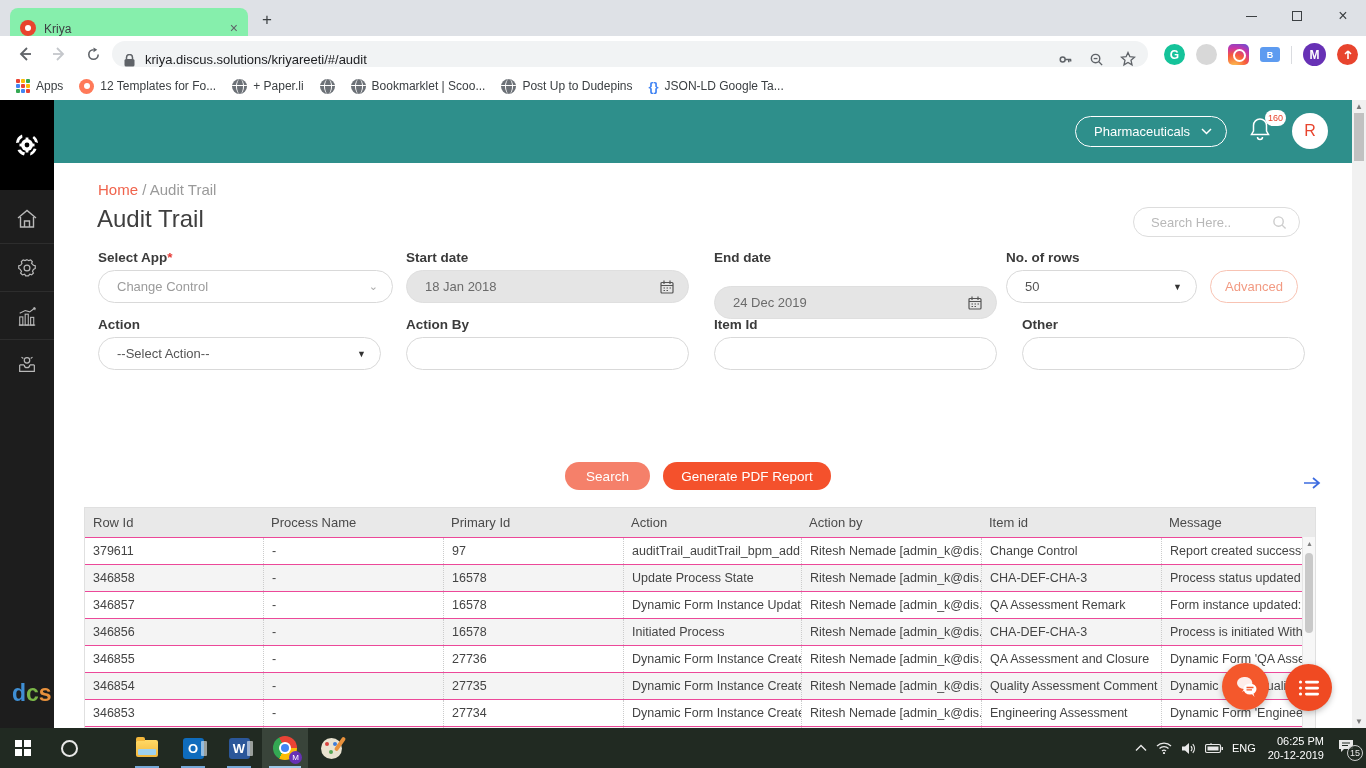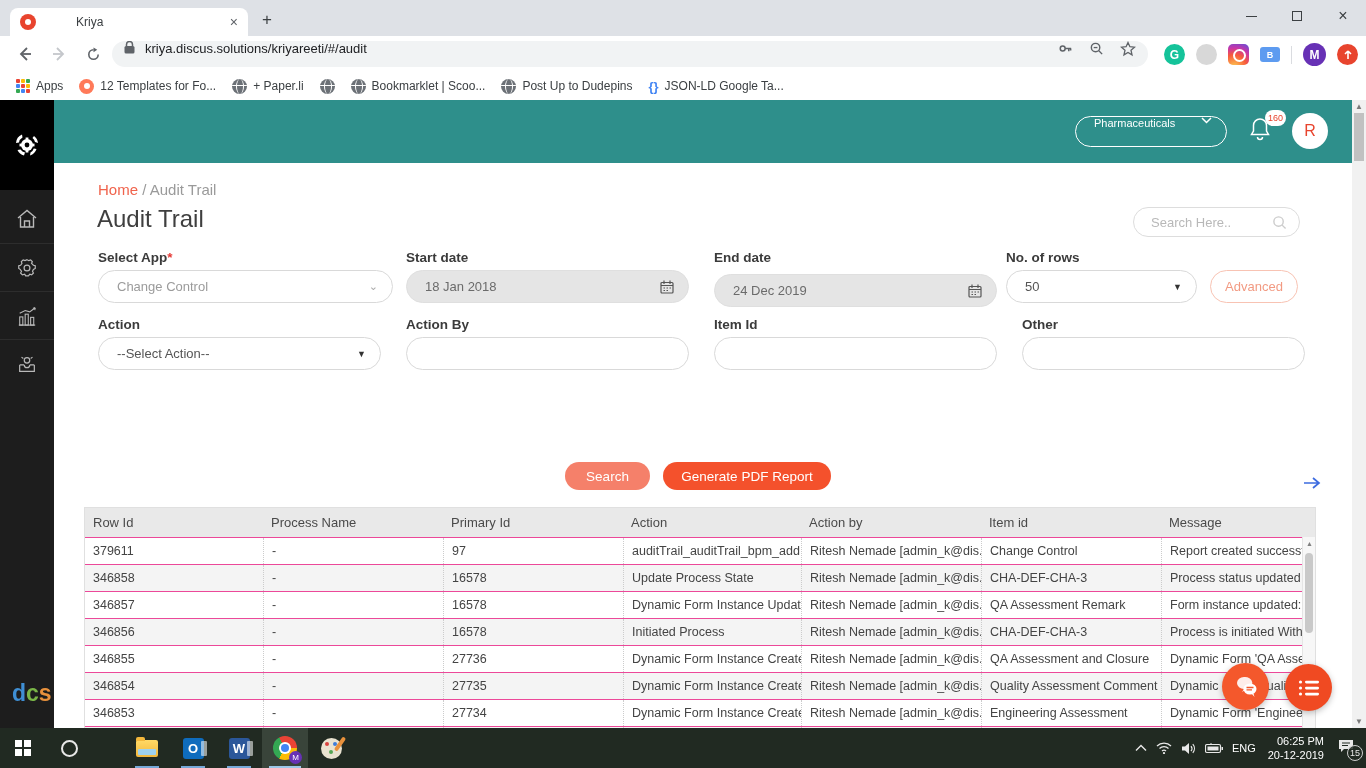--- a/index.html
+++ b/index.html
@@ -2,34 +2,34 @@
 <html><head>
 <meta charset="utf-8">
 <style>
   * { margin:0; padding:0; box-sizing:border-box; }
   html,body { width:1366px; height:768px; }
   body { font-family:"Liberation Sans", sans-serif; }
   .screen { position:relative; width:1366px; height:768px; background:#fff; overflow:hidden; }
 
   
   .tabstrip { position:absolute; left:0; top:0; width:1366px; height:36px; background:#dee1e6; }
-  .tab { position:absolute; left:10px; top:8px; width:238px; height:28px; background:#ffffff; border-radius:8px 8px 0 0; display:flex; align-items:center; padding:0 10px;gap:32px; }
+  .tab { position:absolute; left:10px; top:8px; width:238px; height:28px; background:#86efac; border-radius:8px 8px 0 0; display:flex; align-items:flex-end; padding:0 10px; }
   .tab-favicon { width:16px; height:16px; border-radius:50%; background:#e8442e; position:relative; flex:none; }
   .tab-favicon::after { content:""; position:absolute; left:5px; top:5px; width:6px; height:6px; border-radius:50%; background:#fff; }
   .tab-title { font-size:12px; color:#3c4043; margin-left:8px; flex:1; white-space:nowrap; overflow:hidden; }
   .tab-close { color:#5f6368; font-size:14px; margin-left:6px; cursor:pointer; }
   .newtab-btn { position:absolute; left:262px; top:10px; font-size:17px; color:#3c4043; }
   .win-controls { position:absolute; right:0; top:0; height:32px; display:flex; }
   .win-btn { width:46px; height:32px; display:flex; align-items:center; justify-content:center; color:#3c4043; font-size:13px; }
   .win-min { width:11px; height:1px; background:#3c4043; }
   .win-max { width:10px; height:10px; border:1px solid #3c4043; }
 
   .toolbar { position:absolute; left:0; top:36px; width:1366px; height:36px; background:#fff; }
   .nav-ic { position:absolute; top:5px; width:26px; height:26px; display:flex; align-items:center; justify-content:center; font-size:16px; color:#5f6368; }
-  .omnibox { position:absolute; left:112px; top:5px; width:1036px; height:26px; background:#f1f3f4; border-radius:13px; display:flex; align-items:flex-start; padding:0 12px; }
+  .omnibox { position:absolute; left:112px; top:5px; width:1036px; height:26px; background:#f1f3f4; border-radius:13px; display:flex; align-items:flex-end; padding:0 12px; }
   .url { font-size:13px; color:#202124; margin-left:10px; flex:1; }
   .ombx-ic { margin-left:16px; display:flex; align-items:center; }
   .ext-row { position:absolute; top:7px; display:flex; align-items:center; }
   .ext-circle { width:21px; height:21px; border-radius:50%; display:flex; align-items:center; justify-content:center; color:#fff; font-size:12px; font-weight:bold; margin-left:11px; }
   .toolbar-divider { width:1px; height:18px; background:#dadce0; margin-left:11px; }
   .insta { width:21px; height:21px; border-radius:5px; margin-left:11px; background:radial-gradient(circle at 30% 110%, #fdcb52 0%, #f75b3a 45%, #c935a8 70%, #5851db 100%); position:relative; }
   .insta::after { content:""; position:absolute; left:5px; top:5px; width:9px; height:9px; border:2px solid #fff; border-radius:50%; }
   .tagic { width:20px; height:15px; margin-left:11px; background:#5d9bf0; border-radius:3px; color:#fff; font-size:9px; font-weight:bold; display:flex; align-items:center; justify-content:center; }
 
   .bookmarks { position:absolute; left:0; top:72px; width:1366px; height:28px; background:#fff; display:flex; align-items:center; }
@@ -45,21 +45,21 @@
   .json-ic { color:#4285f4; font-size:13px; font-weight:bold; }
 
   
   .sidebar { position:absolute; left:0; top:100px; width:54px; height:628px; background:#1d1d1d; }
   .logo-block { position:absolute; left:0; top:0; width:54px; height:90px; background:#000; display:flex; align-items:center; justify-content:center; }
   .side-item { position:absolute; left:0; width:54px; height:48px; display:flex; align-items:center; justify-content:center; border-top:1px solid #2d2d2d; }
   .dcs-logo { position:absolute; left:12px; top:580px; font-size:23px; font-weight:bold; letter-spacing:0; }
 
   
   .topbar { position:absolute; left:54px; top:100px; width:1298px; height:63px; background:#2e8f8b; }
-  .org-pill { position:absolute; right:125px; top:16px; width:152px; height:31px; border:1.5px solid #fff; border-radius:16px; display:flex; align-items:flex-start; justify-content:space-between; padding:0 14px 0 18px; color:#fff; font-size:11px; }
+  .org-pill { position:absolute; right:125px; top:16px; width:152px; height:31px; border:1.5px solid #fff; border-radius:16px; display:flex; align-items:center; justify-content:space-between; padding:0 14px 0 18px; color:#fff; font-size:13px; }
   .bell-wrap { position:absolute; right:74px; top:16px; width:30px; height:32px; }
   .bell-badge { position:absolute; right:-8px; top:-6px; min-width:20px; height:16px; border-radius:9px; background:#fff; color:#e8442e; font-size:9px; display:flex; align-items:center; justify-content:center; padding:0 3px; }
   .avatar { position:absolute; right:24px; top:13px; width:36px; height:36px; border-radius:50%; background:#fff; color:#e8442e; font-size:16px; display:flex; align-items:center; justify-content:center; }
 
   
   .content { position:absolute; left:54px; top:163px; width:1298px; height:565px; background:#fff; }
   .breadcrumb { position:absolute; left:44px; top:18px; font-size:15px; color:#9a9a9a; }
   .bc-home { color:#f0634c; }
   .page-title { position:absolute; left:43px; top:42px; font-size:24px; color:#3f3f3f; }
   .search-pill { position:absolute; left:1079px; top:44px; width:167px; height:30px; border:1px solid #ddd; border-radius:15px; display:flex; align-items:center; justify-content:space-between; padding:0 12px 0 17px; }
@@ -349,21 +349,21 @@
     <div class="f-input gray" style="left:352px; top:107px; width:283px;">
       <span>18 Jan 2018</span>
       <svg width="14" height="14" viewBox="0 0 14 14">
           <rect x="1" y="2.5" width="12" height="10.5" rx="1" stroke="#555" stroke-width="1.2" fill="none"></rect>
           <path d="M4 0.5 V4 M10 0.5 V4 M1 5.5 H13" stroke="#555" stroke-width="1.2"></path>
           <path d="M3.5 8 H5 M6.5 8 H8 M9.5 8 H11 M3.5 10.5 H5 M6.5 10.5 H8" stroke="#555" stroke-width="1.2"></path>
         </svg>
     </div>
 
     <div class="f-label" style="left:660px; top:87px;">End date</div>
-    <div class="f-input gray" style="left:660px; top:111px; width:283px;">
+    <div class="f-input gray" style="left:660px; top:123px; width:283px;">
       <span>24 Dec 2019</span>
       <svg width="14" height="14" viewBox="0 0 14 14">
           <rect x="1" y="2.5" width="12" height="10.5" rx="1" stroke="#555" stroke-width="1.2" fill="none"></rect>
           <path d="M4 0.5 V4 M10 0.5 V4 M1 5.5 H13" stroke="#555" stroke-width="1.2"></path>
           <path d="M3.5 8 H5 M6.5 8 H8 M9.5 8 H11 M3.5 10.5 H5 M6.5 10.5 H8" stroke="#555" stroke-width="1.2"></path>
         </svg>
     </div>
 
     <div class="f-label" style="left:952px; top:87px;">No. of rows</div>
     <div class="f-input" style="left:952px; top:107px; width:191px;">

